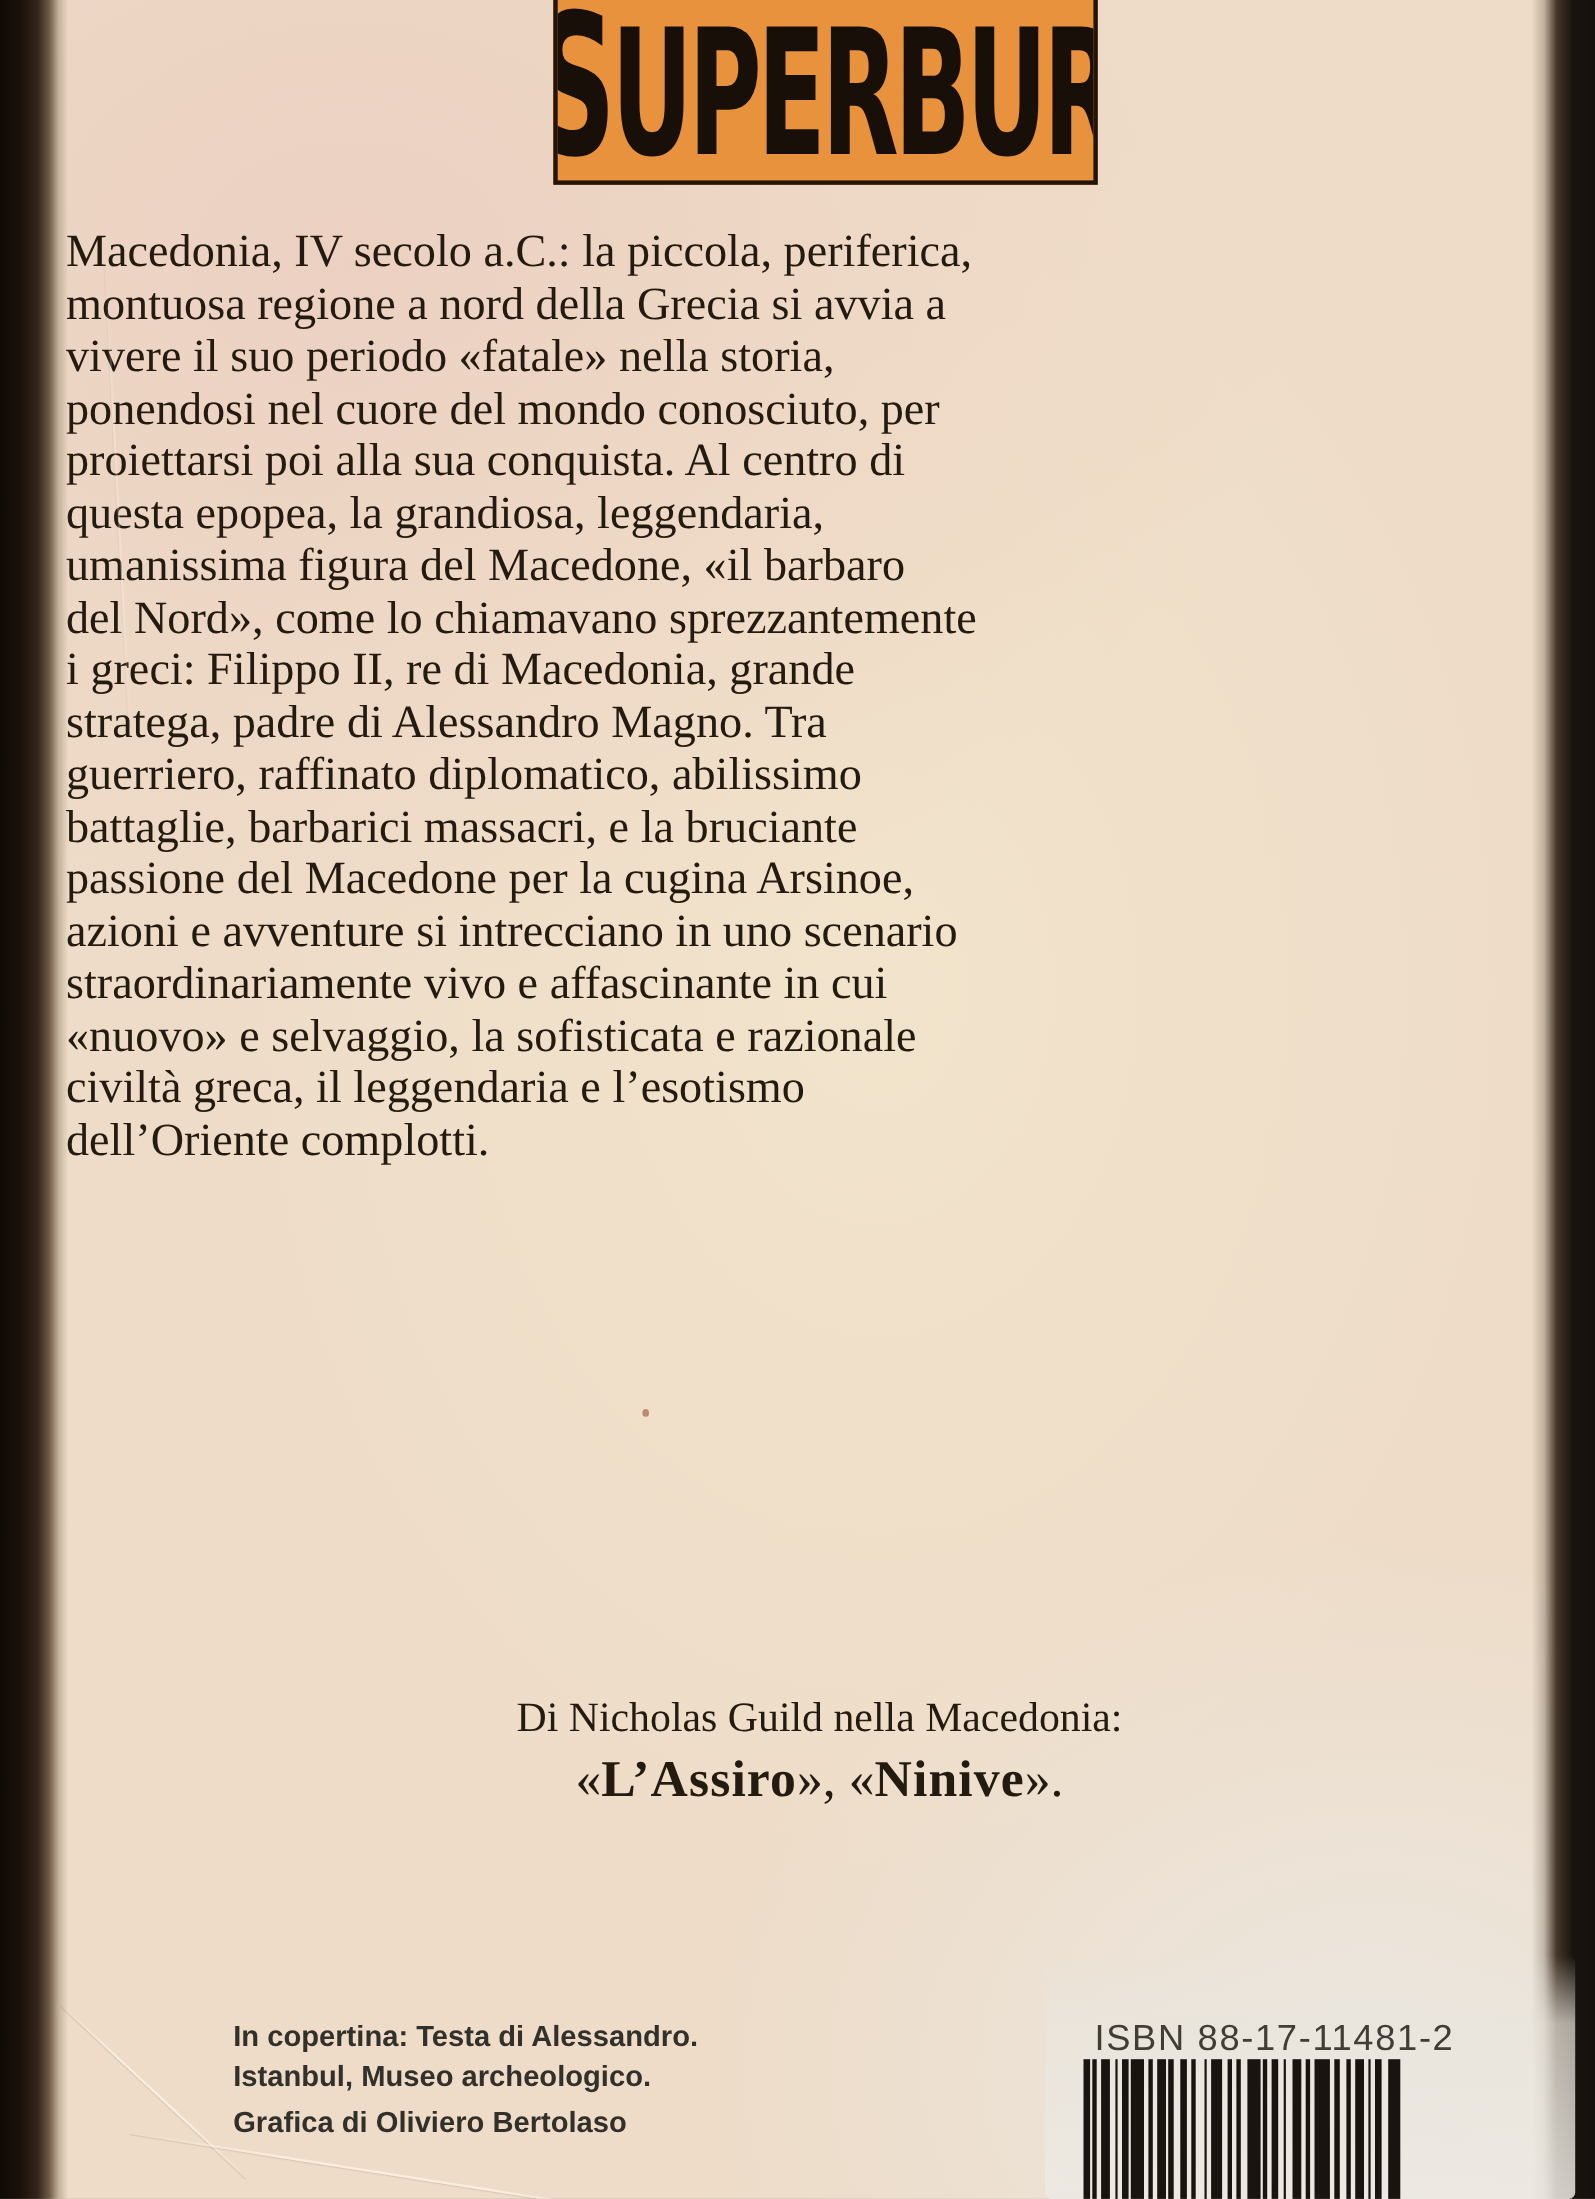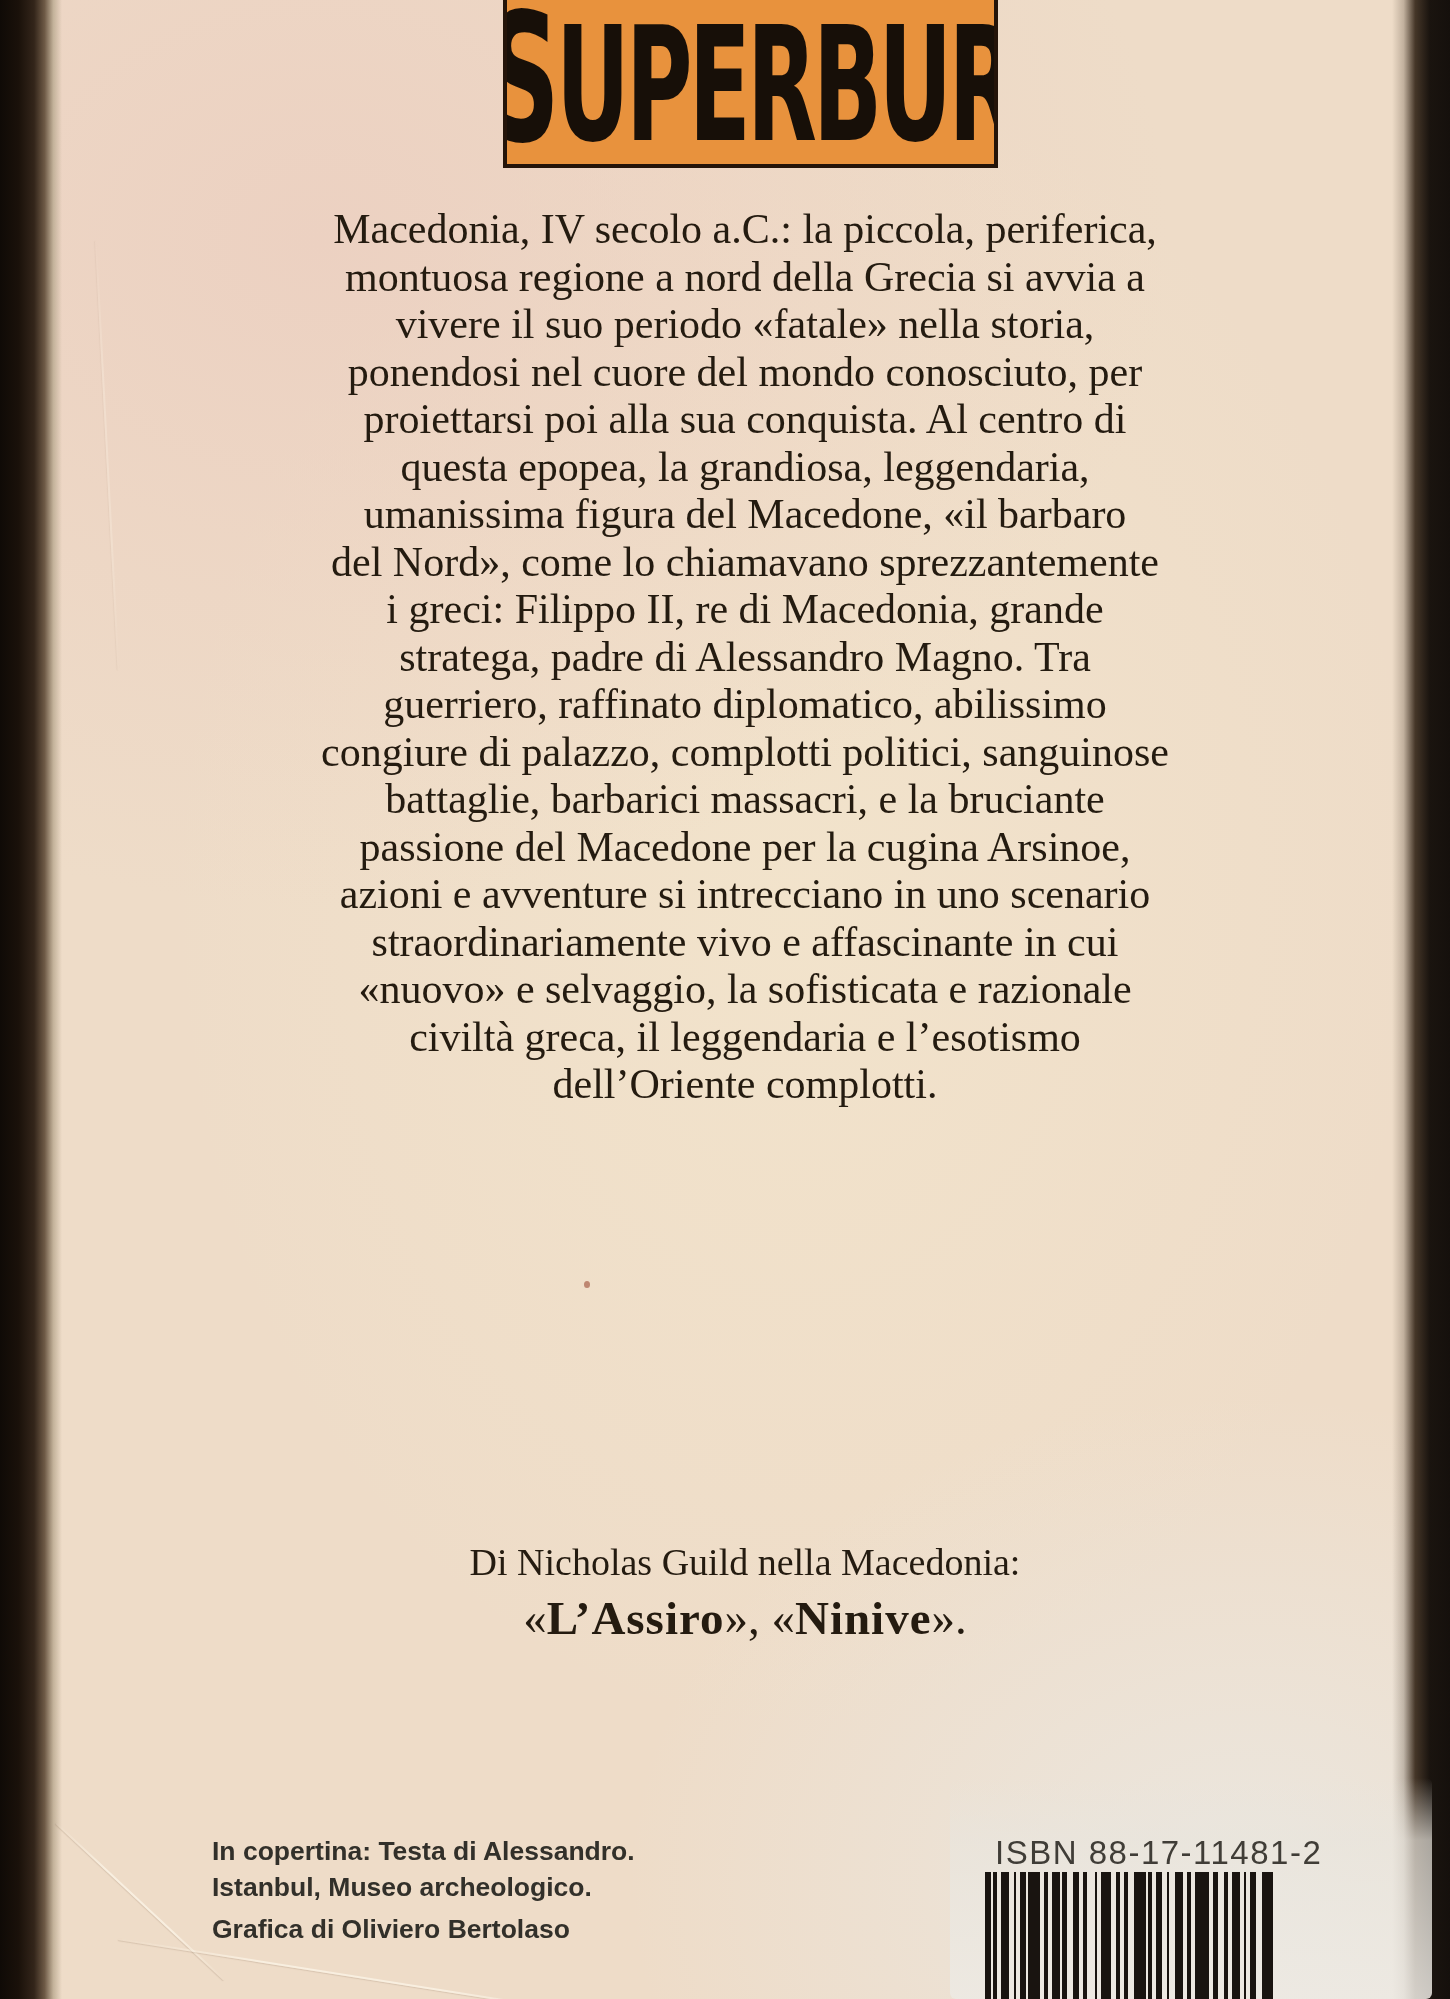--- a/index.html
+++ b/index.html
@@ -20,21 +20,21 @@
   
   .logo-box{position:absolute;left:503px;top:-6px;width:495px;height:174px;
     background:#e8923d;border:4px solid #241409;box-sizing:border-box;
     display:flex;align-items:center;justify-content:center;overflow:hidden;}
   .logo-text{
     font-family:"DejaVu Sans",sans-serif;font-weight:700;font-size:142px;
     color:#170f08;letter-spacing:-6px;white-space:nowrap;
     transform:scale(0.64,1.12);transform-origin:50% 58%;line-height:1;}
   .logo-text::first-letter{font-size:1.12em;}
   
-  .blurb{position:absolute;left:60px;top:206px;width:1370px;text-align:center;
+  .blurb{position:absolute;left:60px;top:206px;width:1370px;text-align:left;
     font-family:"Liberation Serif",serif;font-size:42px;line-height:47.5px;color:#241b10;}
   .blurb div{white-space:nowrap;}
   
   .series-note{position:absolute;left:60px;top:1540px;width:1370px;text-align:center;
     font-family:"Liberation Serif",serif;color:#241b10;}
   .series-heading{font-size:38px;line-height:44px;}
   .series-titles{font-size:47px;line-height:52px;margin-top:8px;}
   .series-titles .t{font-weight:700;letter-spacing:1px;}
   
   .credits{position:absolute;left:212px;top:1833px;
@@ -76,21 +76,20 @@
     <div>montuosa regione a nord della Grecia si avvia a</div>
     <div>vivere il suo periodo «fatale» nella storia,</div>
     <div>ponendosi nel cuore del mondo conosciuto, per</div>
     <div>proiettarsi poi alla sua conquista. Al centro di</div>
     <div>questa epopea, la grandiosa, leggendaria,</div>
     <div>umanissima figura del Macedone, «il barbaro</div>
     <div>del Nord», come lo chiamavano sprezzantemente</div>
     <div>i greci: Filippo II, re di Macedonia, grande</div>
     <div>stratega, padre di Alessandro Magno. Tra</div>
     <div>guerriero, raffinato diplomatico, abilissimo</div>
-    <div>congiure di palazzo, complotti politici, sanguinose</div>
     <div>battaglie, barbarici massacri, e la bruciante</div>
     <div>passione del Macedone per la cugina Arsinoe,</div>
     <div>azioni e avventure si intrecciano in uno scenario</div>
     <div>straordinariamente vivo e affascinante in cui</div>
     <div>«nuovo» e selvaggio, la sofisticata e razionale</div>
     <div>civiltà greca, il leggendaria e l’esotismo</div>
     <div>dell’Oriente complotti.</div>
   </div>
 
   <div class="series-note">

